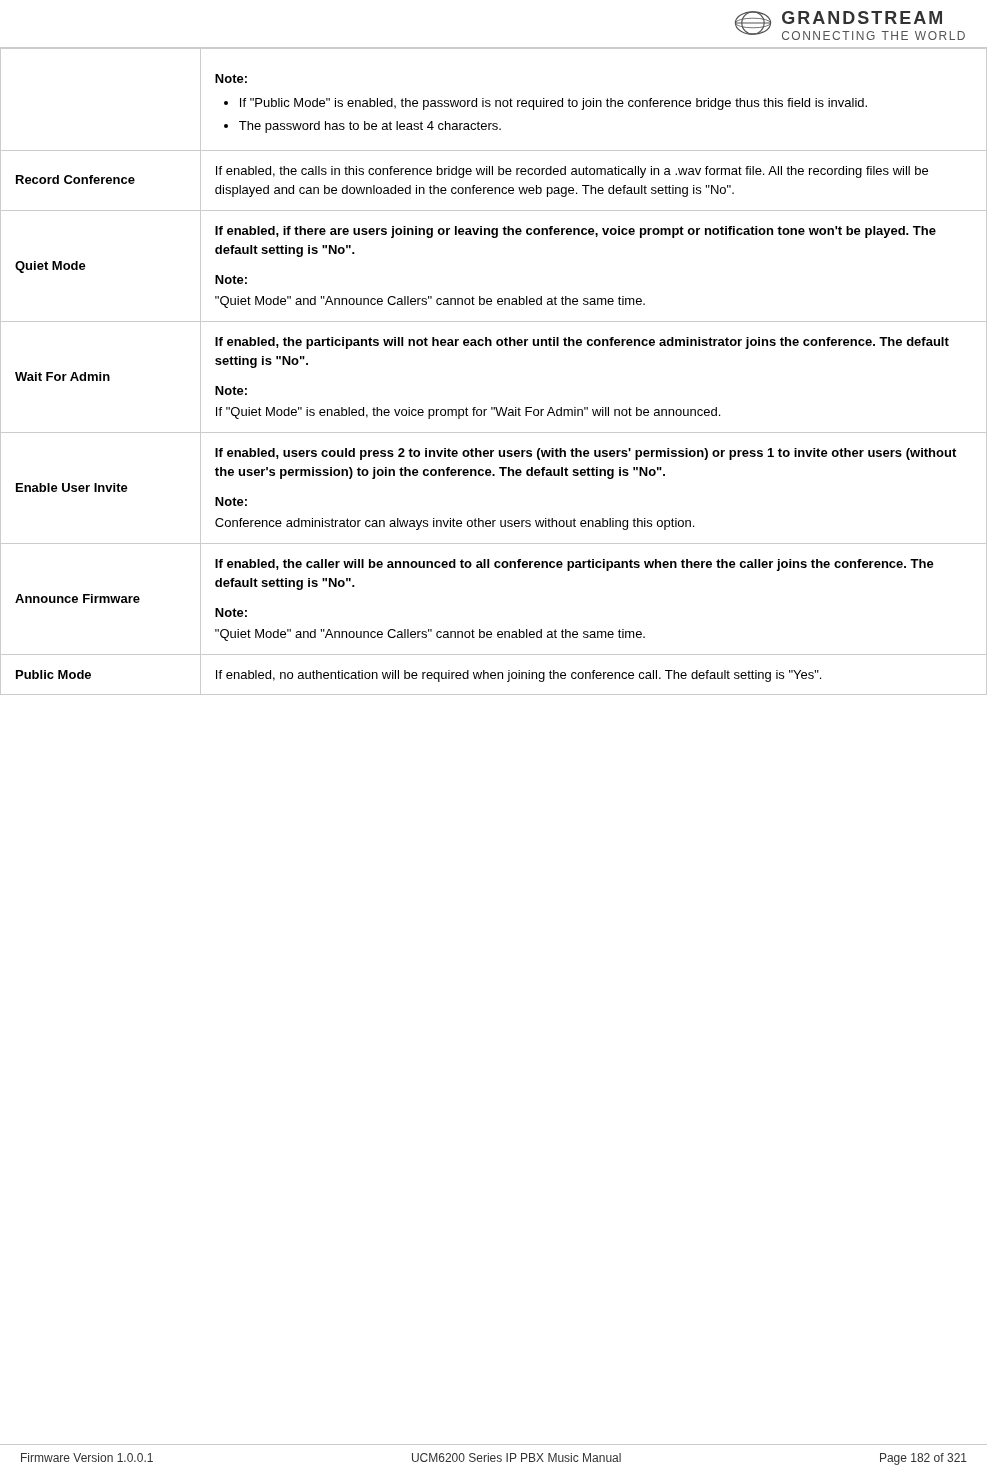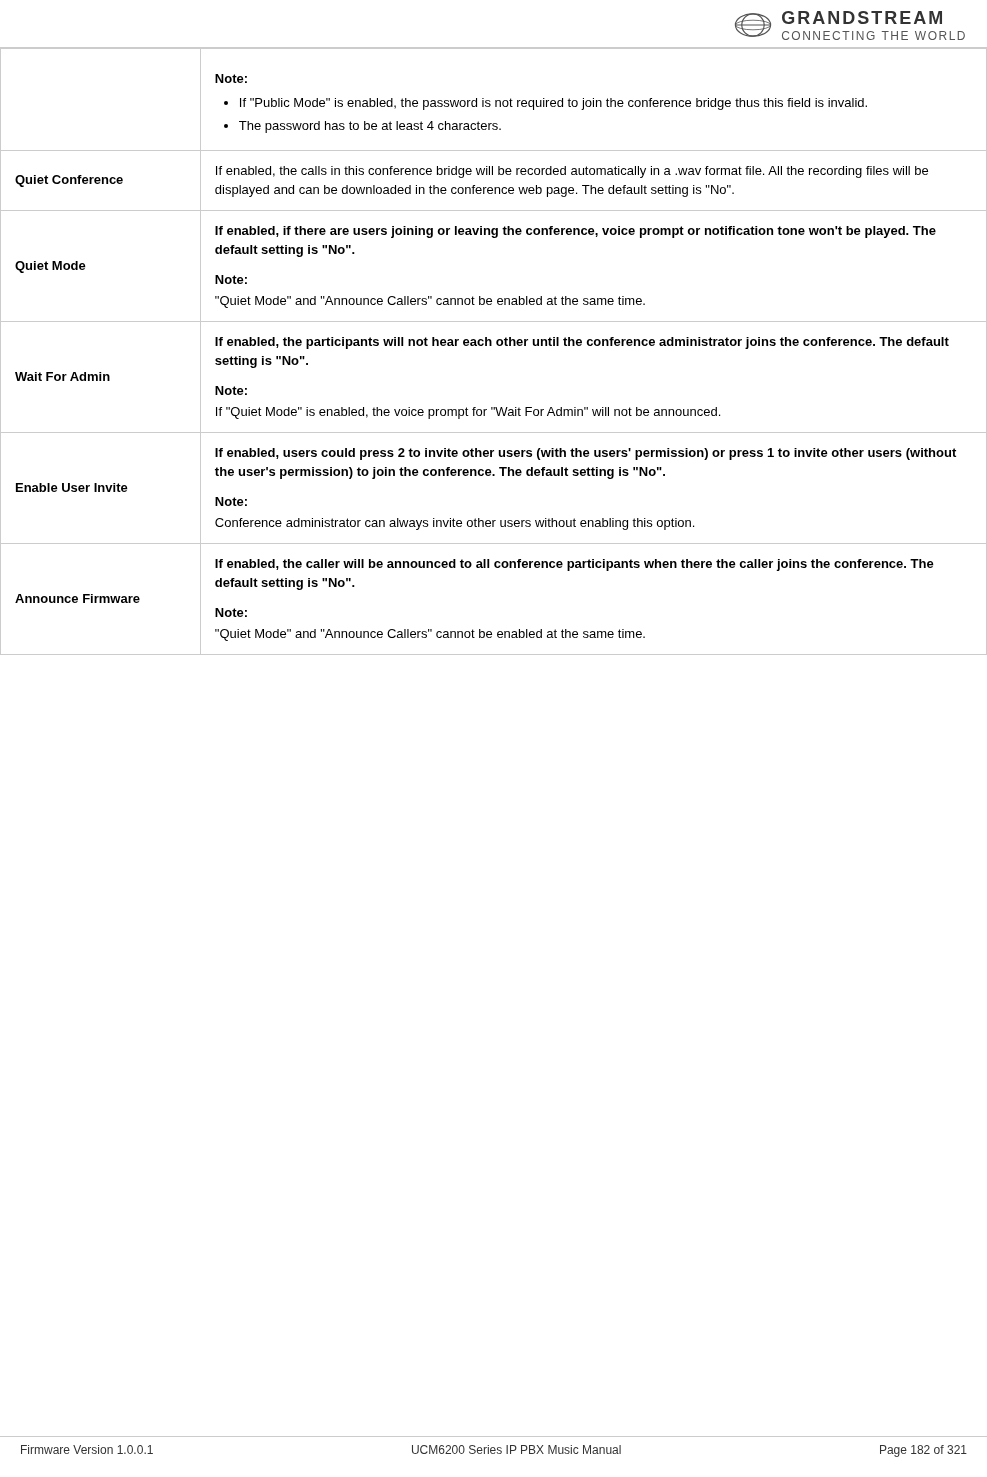--- a/index.html
+++ b/index.html
@@ -35,21 +35,20 @@
       letter-spacing: 1.5px;
       color: #555;
     }
     .logo-icon {
       width: 40px;
       height: 30px;
       margin-bottom: 2px;
     }
     .logo-row {
       display: flex;
-      align-items: center;
       gap: 8px;
     }
     table {
       width: 100%;
       border-collapse: collapse;
       margin-top: 0;
     }
     td {
       border: 1px solid #ccc;
       padding: 10px 14px;
@@ -73,21 +72,21 @@
     ul.note-list {
       list-style: disc;
       padding-left: 24px;
       margin: 4px 0;
     }
     ul.note-list li {
       margin-bottom: 4px;
     }
     .page-footer {
       position: absolute;
-      bottom: 20px;
+      bottom: 12px;
       left: 0;
       right: 0;
       display: flex;
       justify-content: space-between;
       padding: 0 20px;
       font-size: 12px;
       color: #333;
       border-top: 1px solid #ccc;
       padding-top: 6px;
     }
@@ -125,21 +124,21 @@
       <div class="note-label">Note:</div>
       <ul class="note-list">
         <li>If "Public Mode" is enabled, the password is not required to join the conference bridge thus this field is invalid.</li>
         <li>The password has to be at least 4 characters.</li>
       </ul>
     </td>
   </tr>
 
 
   <tr>
-    <td class="label-cell">Quiet Conference</td>
+    <td class="label-cell">Record Conference</td>
     <td class="content-cell">
       If enabled, the calls in this conference bridge will be recorded automatically in a .wav format file. All the recording files will be displayed and can be downloaded in the conference web page. The default setting is "No".
     </td>
   </tr>
 
   <tr>
     <td class="label-cell">Quiet Mode</td>
     <td class="content-cell">
       <p class="content-para">If enabled, if there are users joining or leaving the conference, voice prompt or notification tone won't be played. The default setting is "No".</p>
       <div class="note-label">Note:</div>
@@ -167,20 +166,26 @@
 
   <tr>
     <td class="label-cell">Announce Firmware</td>
     <td class="content-cell">
       <p class="content-para">If enabled, the caller will be announced to all conference participants when there the caller joins the conference. The default setting is "No".</p>
       <div class="note-label">Note:</div>
       <div>"Quiet Mode" and "Announce Callers" cannot be enabled at the same time.</div>
     </td>
   </tr>
 
+  <tr>
+    <td class="label-cell">Public Mode</td>
+    <td class="content-cell">
+      If enabled, no authentication will be required when joining the conference call. The default setting is "Yes".
+    </td>
+  </tr>
 
 </tbody>
   </table>
 
 <div class="page-footer">
   <span>Firmware Version 1.0.0.1</span>
   <span>UCM6200 Series IP PBX Music Manual</span>
   <span>Page 182 of 321</span>
 </div>
 

